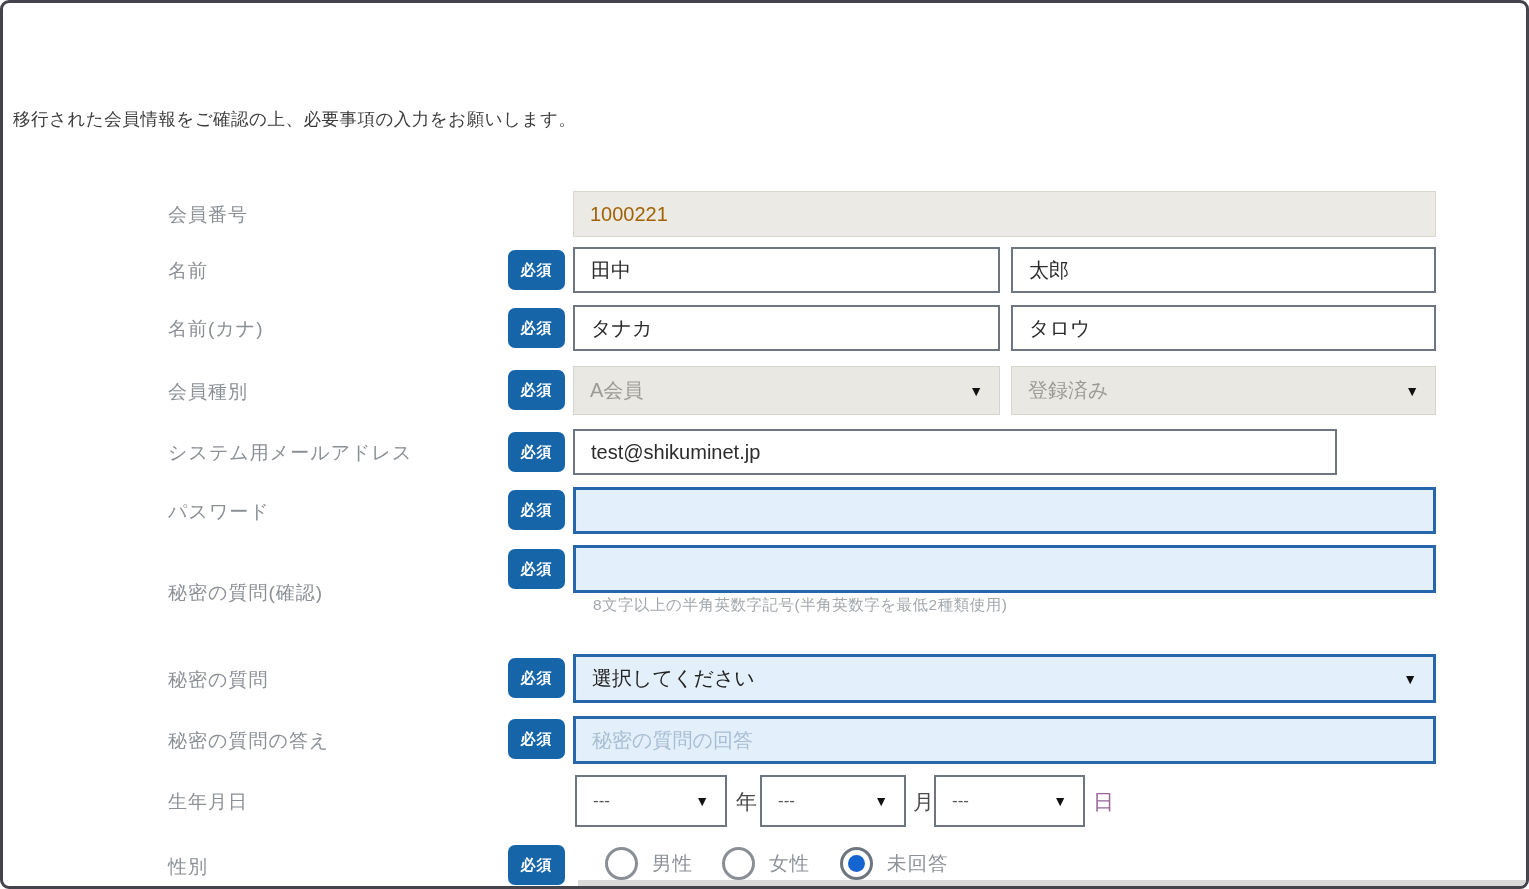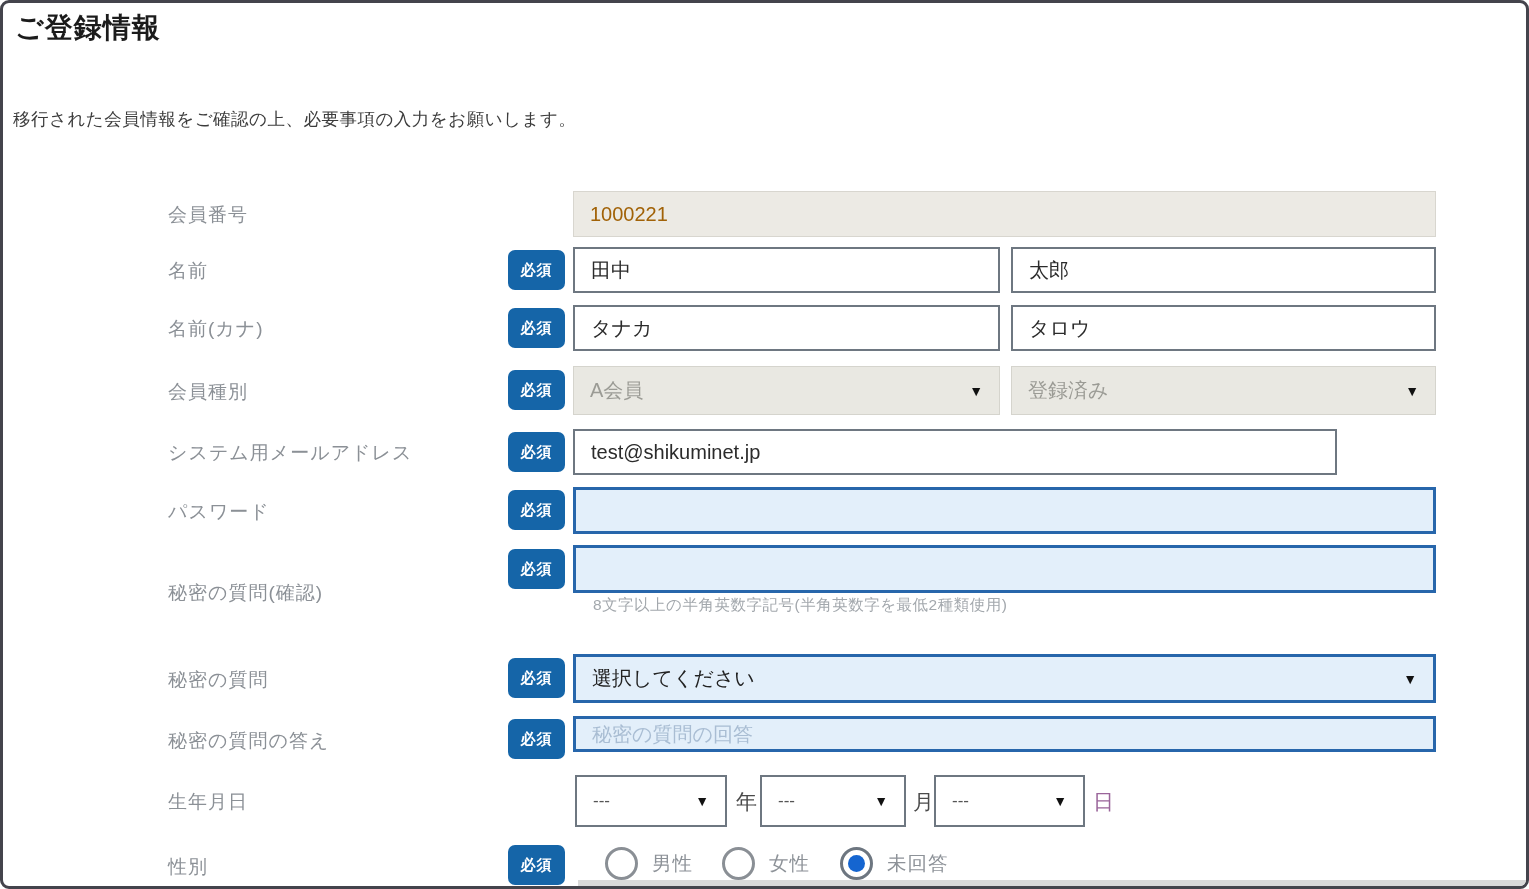--- a/index.html
+++ b/index.html
@@ -146,21 +146,20 @@
     left: 575px; right: 0; bottom: 0;
     height: 6px;
     background: #d9d9d9;
   }
 </style>
 </head>
 <body>
 
 <div class="page">
 
-  <h1 class="page-title">ご登録情報</h1>
   <p class="page-desc">移行された会員情報をご確認の上、必要事項の入力をお願いします。</p>
 
   <div class="row" style="top:188px;">
     <div class="flabel" style="top:11px;">会員番号</div>
     <input class="inp readonly" style="left: 570px; top: 0px; width: 863px; height: 46px;" readonly="" value="1000221">
   </div>
 
   <div class="row" style="top:244px;">
     <div class="flabel" style="top:11px;">名前</div>
     <span class="badge" style="top:3px;">必須</span>
@@ -212,21 +211,21 @@
     <span class="badge" style="top:4px;">必須</span>
     <div class="selbox bluesel" style="left:570px; top:0; width:863px; height:49px;">
       <span>選択してください</span>
       <span class="caret">▼</span>
     </div>
   </div>
 
   <div class="row" style="top:713px;">
     <div class="flabel" style="top:12px;">秘密の質問の答え</div>
     <span class="badge" style="top:3px;">必須</span>
-    <input class="inp blue" style="left: 570px; top: 0px; width: 863px; height: 36px;" placeholder="秘密の質問の回答">
+    <input class="inp blue" style="left: 570px; top: 0px; width: 863px; height: 48px;" placeholder="秘密の質問の回答">
   </div>
 
   <div class="row" style="top:772px;">
     <div class="flabel" style="top:14px;">生年月日</div>
     <div class="selbox datesel" style="left:572px; top:0; width:152px; height:52px;">
       <span>---</span>
       <span class="caret">▼</span>
     </div>
     <span class="date-suffix" style="left:733px; top:13px;">年</span>
     <div class="selbox datesel" style="left:757px; top:0; width:146px; height:52px;">

